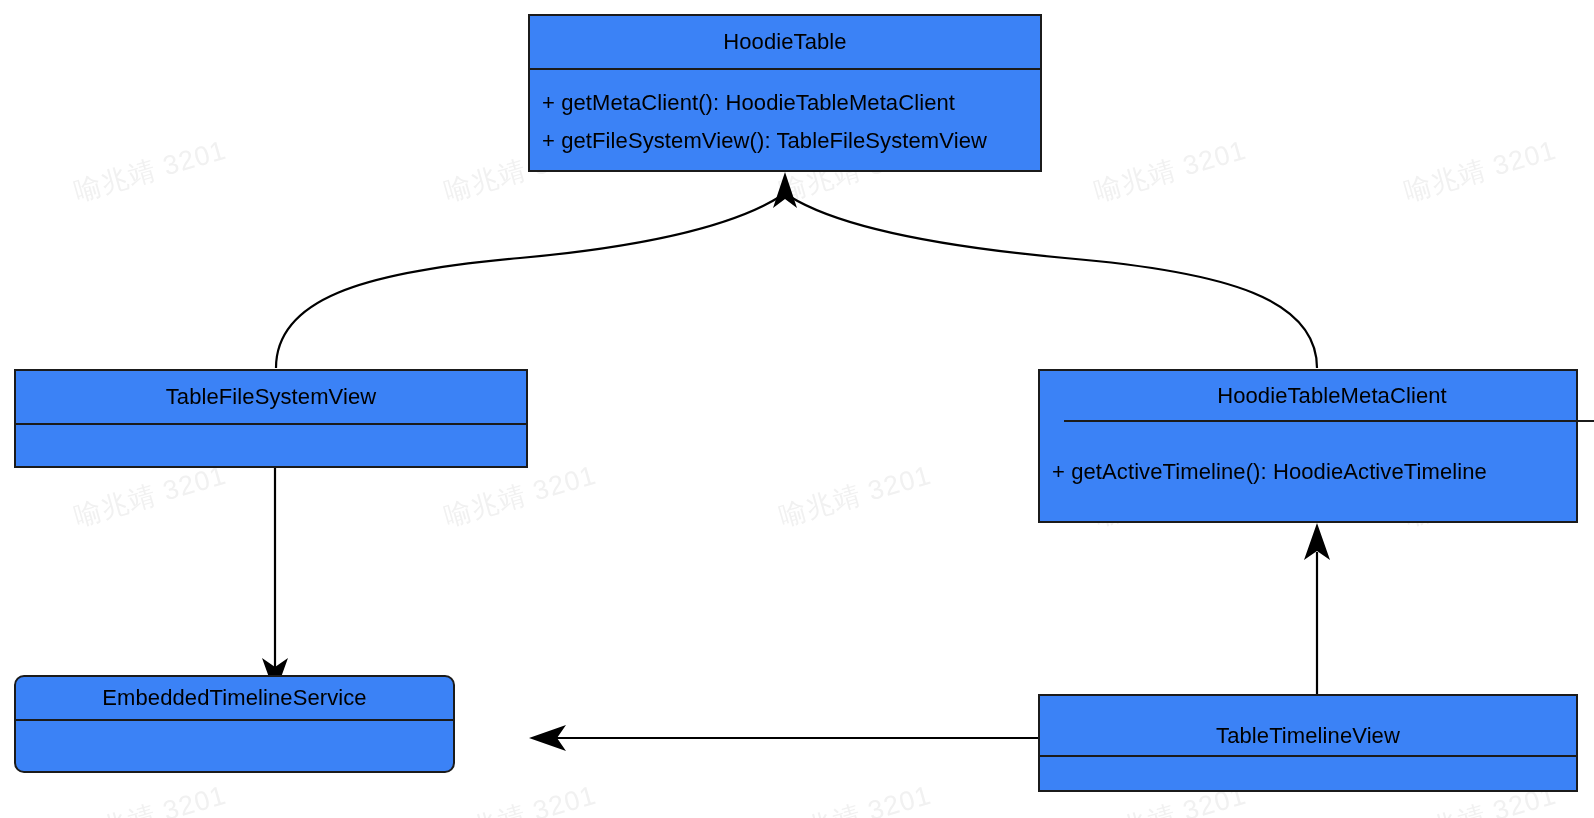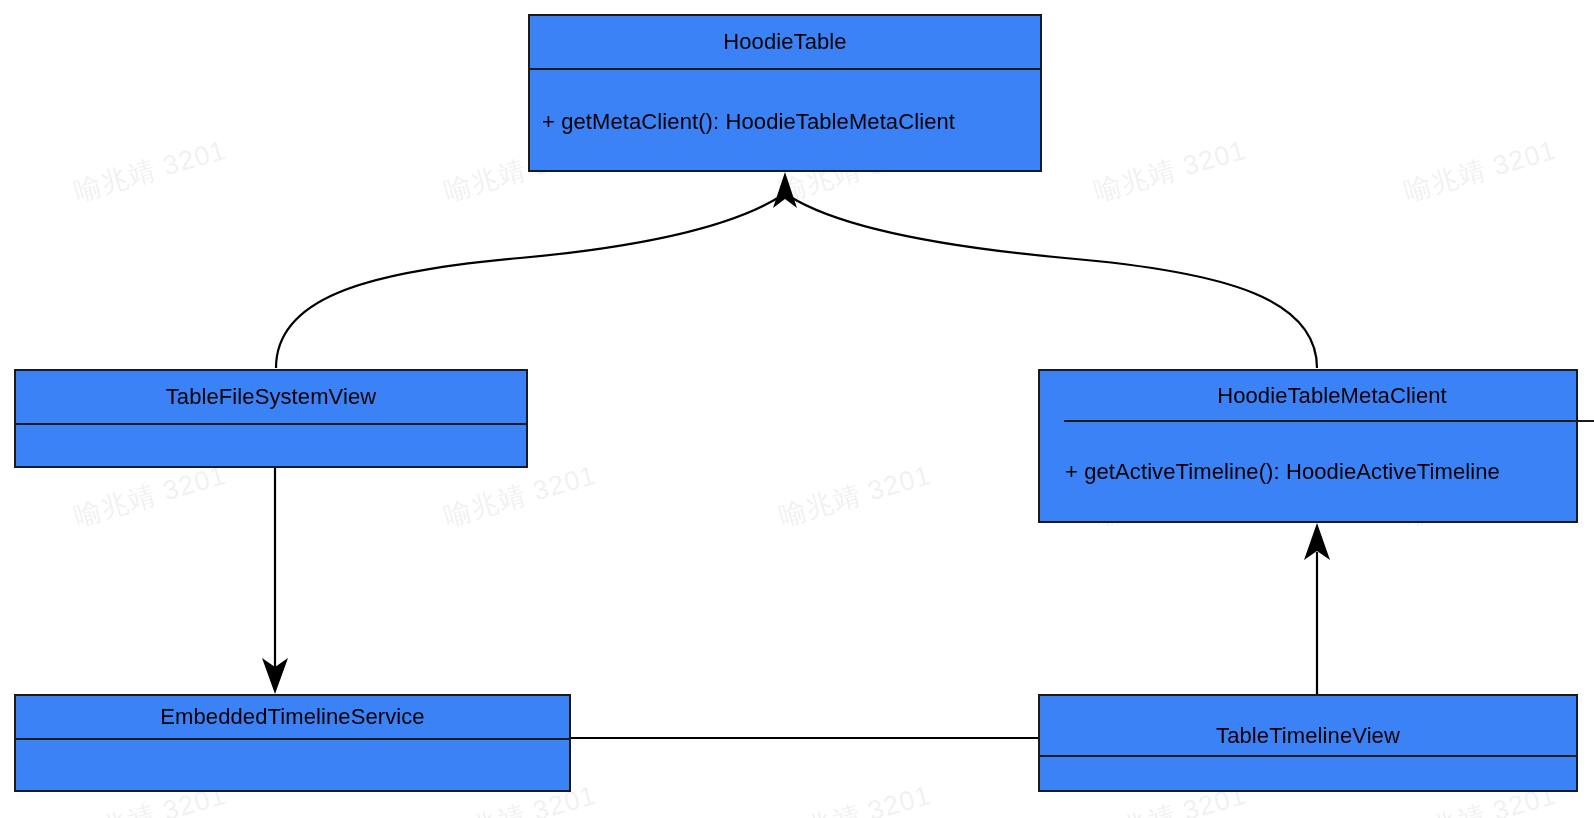--- a/index.html
+++ b/index.html
@@ -92,23 +92,23 @@
   #box-hoodie-table        { left: 528px; top: 14px;  width: 514px; height: 158px; }
   #box-hoodie-table .uml-name { height: 54px; }
   #box-hoodie-table .uml-compartment { height: 99px; gap: 12px; padding-top: 4px; }
 
   #box-table-file-system-view { left: 14px; top: 369px; width: 514px; height: 99px; }
   #box-table-file-system-view .uml-name { height: 54px; }
   #box-table-file-system-view .uml-compartment { height: 40px; }
 
   #box-hoodie-table-meta-client { left: 1038px; top: 369px; width: 540px; height: 154px; }
   #box-hoodie-table-meta-client .uml-name { height: 51px; margin-left: 24px; }
-  #box-hoodie-table-meta-client .uml-compartment { height: 98px; gap: 10px; padding-top: 2px; padding-left: 13px; }
+  #box-hoodie-table-meta-client .uml-compartment { height: 98px; gap: 10px; padding-top: 2px; }
 
-  #box-embedded-timeline-service { left: 14px; top: 694px; width: 557px; height: 98px; }
+  #box-embedded-timeline-service { left: 14px; top: 675px; width: 441px; height: 98px; border-radius: 10px; }
   #box-embedded-timeline-service .uml-name { height: 44px; }
   #box-embedded-timeline-service .uml-compartment { height: 49px; }
 
   #box-table-timeline-view { left: 1038px; top: 694px; width: 540px; height: 98px; }
   #box-table-timeline-view .uml-name { height: 41px; margin-top: 20px; }
   #box-table-timeline-view .uml-compartment { height: 52px; }
 </style>
 </head>
 <body>
 
@@ -159,20 +159,21 @@
     <g>
       <line x1="1317" y1="738" x2="556" y2="738"></line>
       <path class="head" d="M 529 738 L 566 725 L 557 738 L 566 751 Z"></path>
     </g>
   </svg>
 
   <div class="uml-class" id="box-hoodie-table">
     <div class="uml-name">HoodieTable</div>
     <div class="uml-compartment">
       <div class="uml-member">+ getMetaClient(): HoodieTableMetaClient</div>
+      <div class="uml-member">+ getFileSystemView(): TableFileSystemView</div>
     </div>
   </div>
 
   <div class="uml-class" id="box-table-file-system-view">
     <div class="uml-name">TableFileSystemView</div>
     <div class="uml-compartment empty"></div>
   </div>
 
   <div class="uml-class" id="box-hoodie-table-meta-client">
     <div class="uml-name">HoodieTableMetaClient</div>

